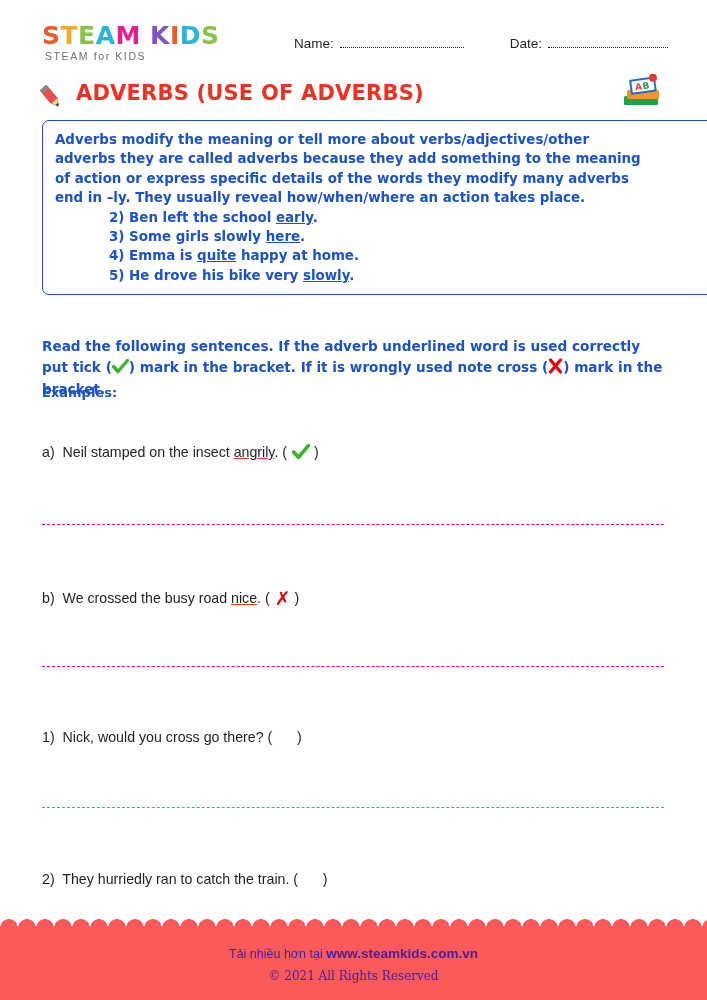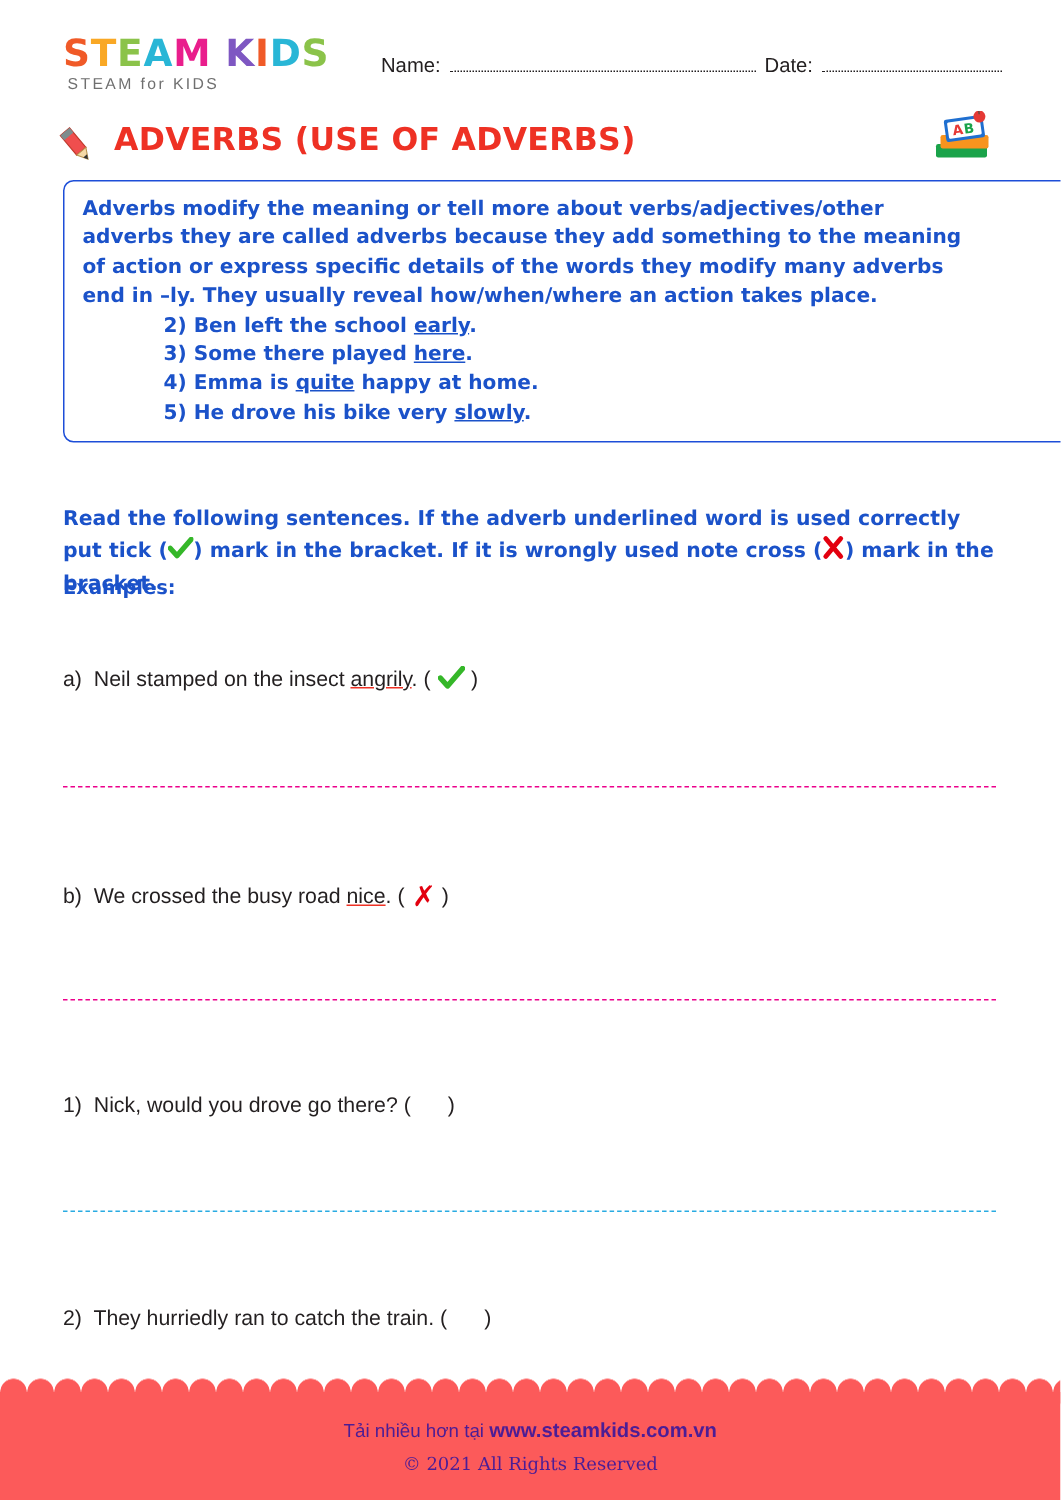--- a/index.html
+++ b/index.html
@@ -62,21 +62,21 @@
   .name-date {
     position: absolute;
     left: 214px;
     top: 14px;
     width: 420px;
     font-size: 13.5px;
     color: #231f20;
     display: flex;
     align-items: baseline;
   }
-  .nd-label { white-space: nowrap; }
+  .nd-label { white-space: nowrap; margin-left: 40px; }
   .nd-line {
     flex: 1;
     border-bottom: 1.5px dotted #231f20;
     margin: 0 6px 3px 6px;
     height: 1px;
   }
   .nd-line.date-line { flex: 0 0 120px; }
 
   
   .title-row {
@@ -300,21 +300,21 @@
     <p>Adverbs modify the meaning or tell more about verbs/adjectives/other</p>
     <p>adverbs they are called adverbs because they add something to the meaning</p>
     <p>of action or express specific details of the words they modify many adverbs</p>
     <p>end in –ly. They usually reveal how/when/where an action takes place.</p>
     <p class="ex-line">
       <span>2)</span>
       <span>Ben left the school </span><span class="u">early</span><span>.</span>
     </p>
     <p class="ex-line">
       <span>3)</span>
-      <span>Some there played </span><span class="u">here</span><span>.</span>
+      <span>Some girls slowly </span><span class="u">here</span><span>.</span>
     </p>
     <p class="ex-line">
       <span>4)</span>
       <span>Emma is </span><span class="u">quite</span><span> happy at home.</span>
     </p>
     <p class="ex-line">
       <span>5)</span>
       <span>He drove his bike very </span><span class="u">slowly</span><span>.</span>
     </p>
   </div>
@@ -343,21 +343,21 @@
     <span>b)</span>&nbsp;
     <span>We crossed the busy road </span><span class="under-red">nice</span><span>.</span>
     <span class="bracket">(</span>
     <span class="cross-mark">✗</span>
     <span class="bracket">)</span>
   </div>
   <div class="sep pink sep2"></div>
 
   <div class="q q3">
     <span>1)</span>&nbsp;
-    <span>Nick, would you drove go there?</span>
+    <span>Nick, would you cross go there?</span>
     <span class="bracket">(</span>
     <span>&nbsp;&nbsp;&nbsp;&nbsp;</span>
     <span class="bracket">)</span>
   </div>
   <div class="sep blue sep3"></div>
 
   <div class="q q4">
     <span>2)</span>&nbsp;
     <span>They hurriedly ran to catch the train.</span>
     <span class="bracket">(</span>

